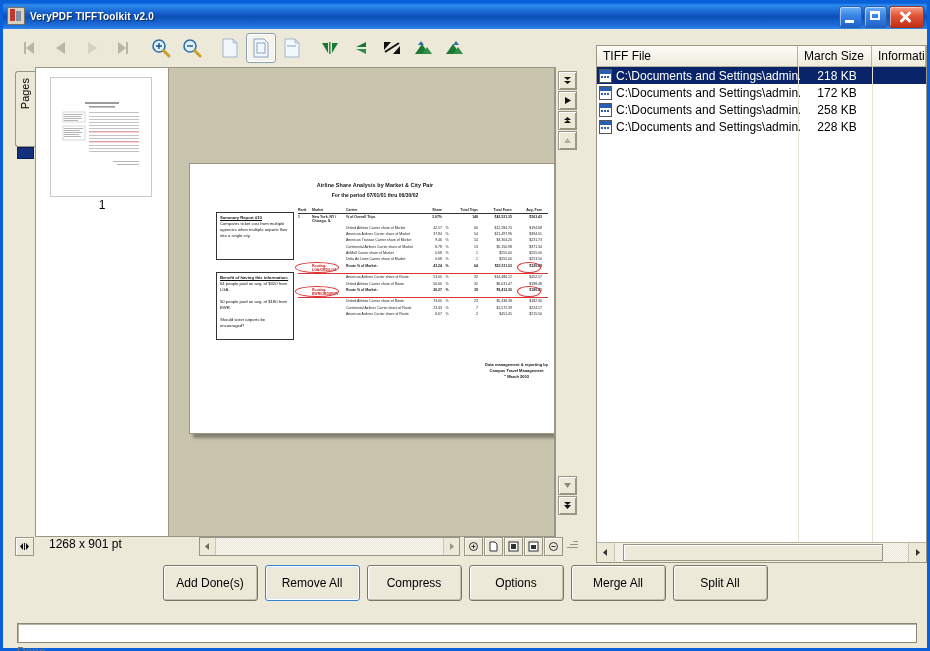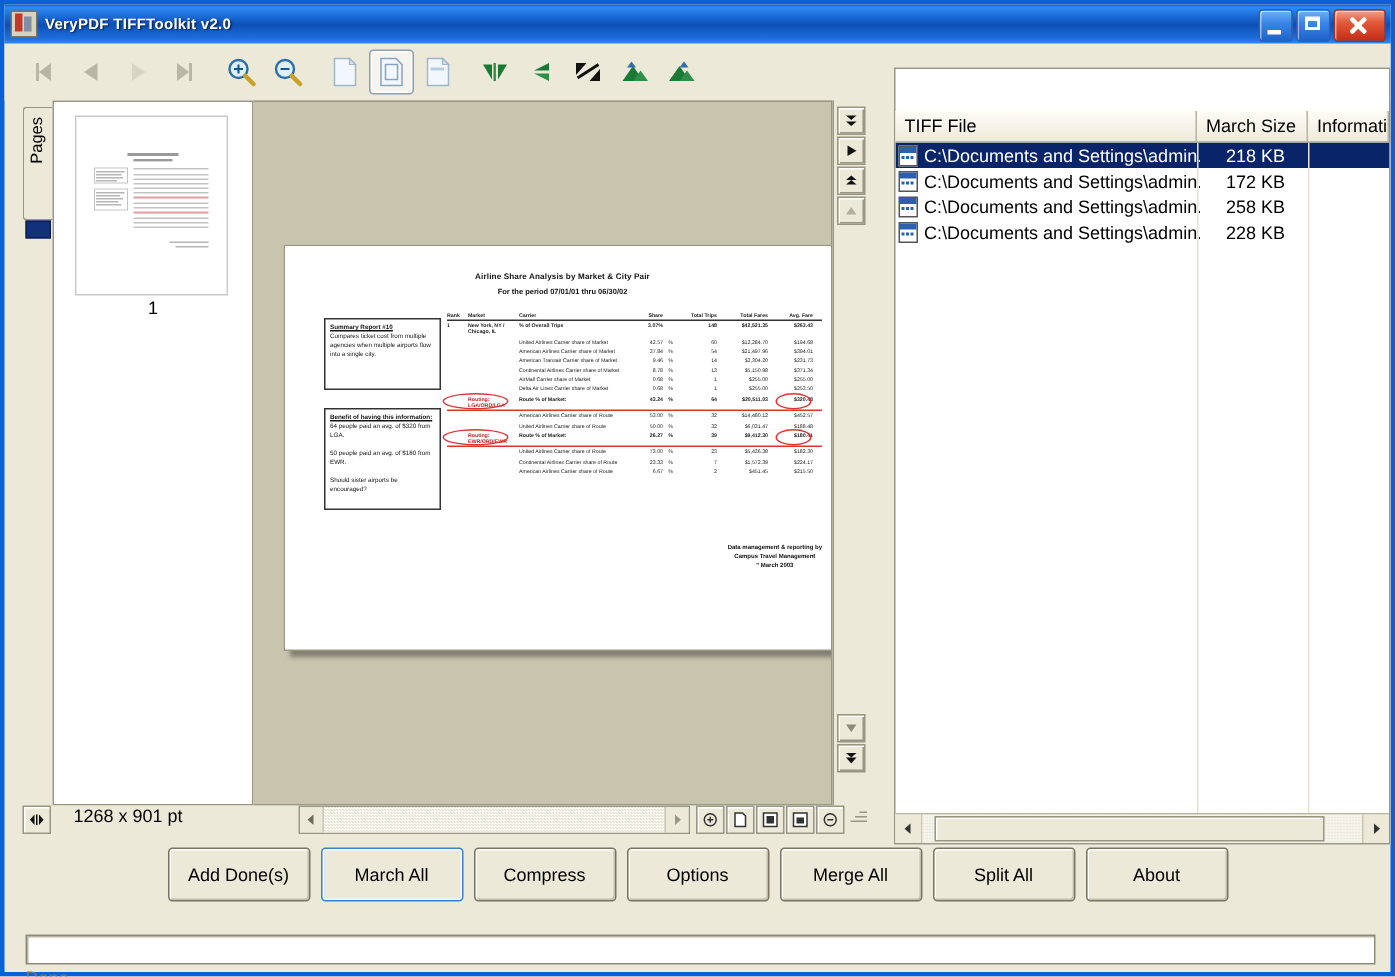--- a/index.html
+++ b/index.html
@@ -169,21 +169,21 @@
   #hscroll .trk{flex:1;background:repeating-conic-gradient(#e8e5d6 0% 25%,#fbfaf4 0% 50%) 0 0/2px 2px;}
   #grip{width:12px;height:12px;margin-left:2px;position:relative;}
   #grip i{position:absolute;right:0;height:1px;background:#9a9684;display:block;}
 
   
   #rightpane{
     position:absolute;left:593px;top:42px;width:331px;height:518px;
     background:#fff;border:1px solid #9a9684;
     box-sizing:border-box;display:flex;flex-direction:column;
   }
-  #lheader{display:flex;height:20px;background:#ece9d8;border-bottom:1px solid #b8b4a2;flex:0 0 auto;margin-top:28px;}
+  #lheader{display:flex;height:20px;background:#ece9d8;border-bottom:1px solid #b8b4a2;flex:0 0 auto;}
   #lheader .hc{
     display:flex;align-items:center;padding-left:6px;font-size:12px;color:#000;
     border-right:1px solid #b8b4a2;
     background:linear-gradient(180deg,#fdfcf7 0%,#eeebdc 100%);
     box-sizing:border-box;overflow:hidden;white-space:nowrap;
   }
   #lrows{flex:1;overflow:hidden;position:relative;}
   .lrow{display:flex;height:17px;align-items:center;}
   .lrow.sel{background:#0a246a;color:#fff;}
   .lrow .fi{width:14px;height:14px;margin:0 3px 0 2px;position:relative;flex:0 0 auto;}
@@ -749,24 +749,23 @@
       <div class="arw r">
         <svg width="7" height="9" viewBox="0 0 7 9">
             <polygon points="2,1 2,8 6,4.5" fill="#333"></polygon>
           </svg>
       </div>
     </div>
   </div>
 
   <div id="btnrow">
       <div class="bbtn">Add Done(s)</div>
-      <div class="bbtn focus">March All</div>
+      <div class="bbtn focus">Remove All</div>
       <div class="bbtn">Compress</div>
       <div class="bbtn">Options</div>
       <div class="bbtn">Merge All</div>
       <div class="bbtn">Split All</div>
-      <div class="bbtn">About</div>
     </div>
 
   <div id="statustxt">Done.</div>
   <div id="progress"></div>
 
 </div>
 
 </body></html>

